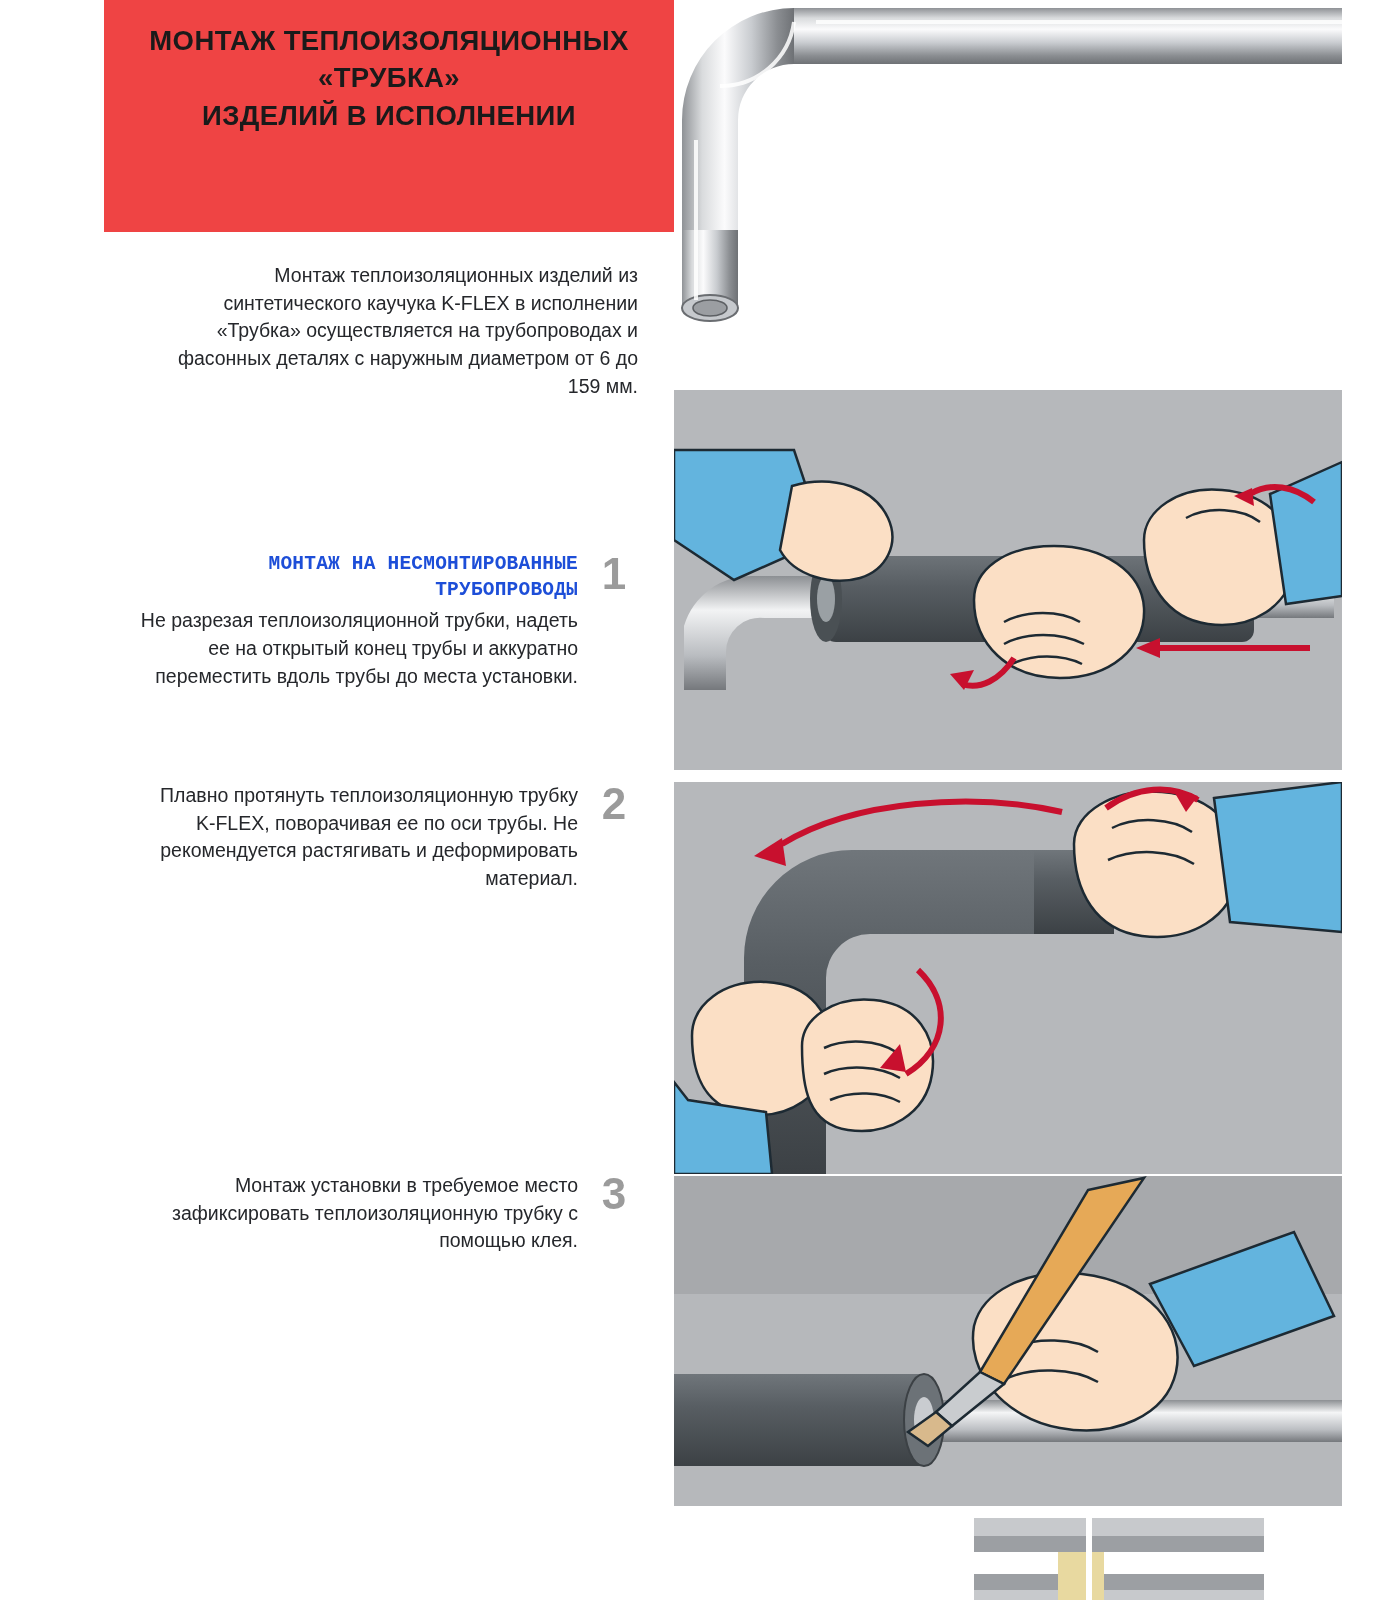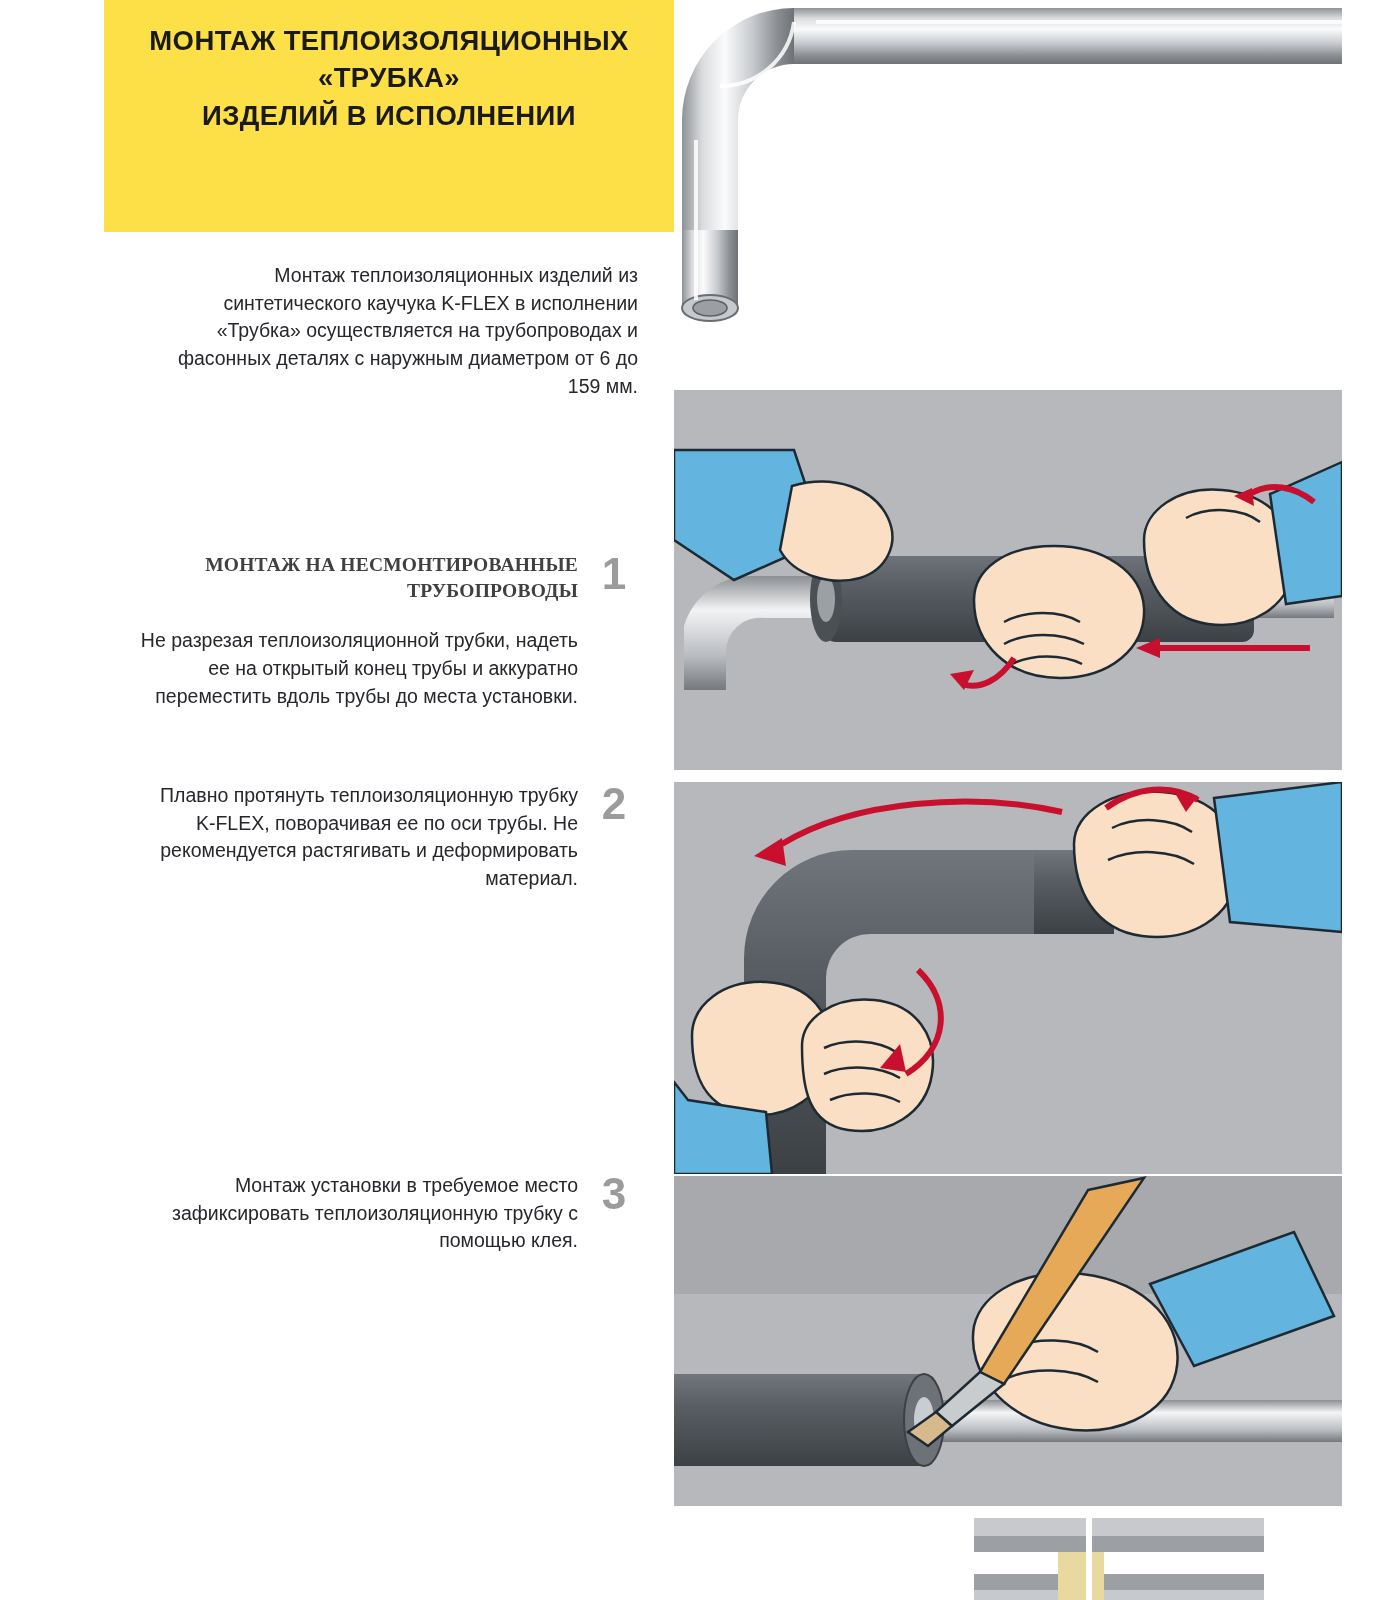--- a/index.html
+++ b/index.html
@@ -33,21 +33,21 @@
     right: 0; top: 0;
     width: 58px; height: 1600px;
     background: #ffffff;
   }
 
   
   .title-block {
     position: absolute;
     left: 104px; top: 0;
     width: 570px; height: 232px;
-    background: #fde047;
+    background: #ef4444;
     box-sizing: border-box;
     padding: 22px 34px 18px 34px;
   }
   .title-block .title-text {
     font-family: "Liberation Sans", sans-serif;
     font-weight: bold;
     font-size: 27.5px;
     line-height: 1.36;
     letter-spacing: 0.4px;
     color: #1a1a1a;
@@ -69,26 +69,26 @@
     font-family: "Liberation Sans", sans-serif;
     color: #25272b;
     text-align: right;
     font-size: 19.5px;
     line-height: 1.42;
   }
   .intro-1 { margin-top: 12px; }
   .intro-2 { margin-top: 20px; }
 
   .section-head {
-    font-family: Liberation Serif, serif;
+    font-family: Liberation Mono, monospace;
     font-weight: bold;
     font-size: 19.5px;
     line-height: 1.32;
     letter-spacing: 0.2px;
-    color: #404040;
+    color: #1d4ed8;
     text-align: right;
     text-transform: uppercase;
   }
 
   
   .step {
     position: relative;
   }
   .step .step-body {
     padding-right: 60px;
@@ -153,21 +153,21 @@
 
     <div class="blk-intro">
       <div class="para intro-2">Монтаж теплоизоляционных изделий из синтетического каучука K-FLEX в исполнении «Трубка» осуществляется на трубопроводах и фасонных деталях с наружным диаметром от 6 до 159 мм.</div>
     </div>
 
     <div class="blk-section">
       <div class="step">
         <div class="step-num">1</div>
         <div class="step-body">
           <div class="section-head">МОНТАЖ НА НЕСМОНТИРОВАННЫЕ ТРУБОПРОВОДЫ</div>
-          <div class="para" style="margin-top:24px;">Не разрезая теплоизоляционной трубки, надеть ее на открытый конец трубы и аккуратно переместить вдоль трубы до места установки.</div>
+          <div class="para" style="margin-top:4px;">Не разрезая теплоизоляционной трубки, надеть ее на открытый конец трубы и аккуратно переместить вдоль трубы до места установки.</div>
         </div>
       </div>
     </div>
 
     <div class="blk-step2">
       <div class="step">
         <div class="step-num">2</div>
         <div class="step-body">
           <div class="para">Плавно протянуть теплоизоляционную трубку K-FLEX, поворачивая ее по оси трубы. Не рекомендуется растягивать и деформировать материал.</div>
         </div>

